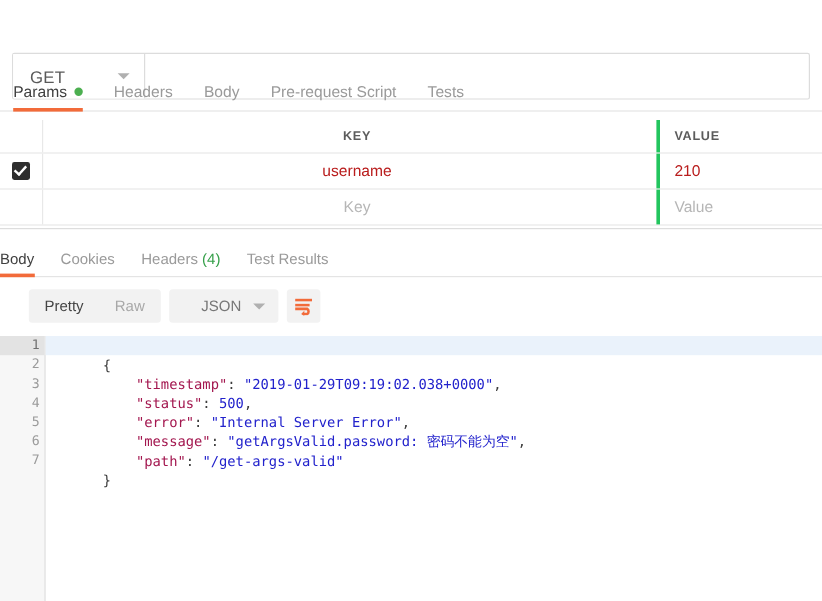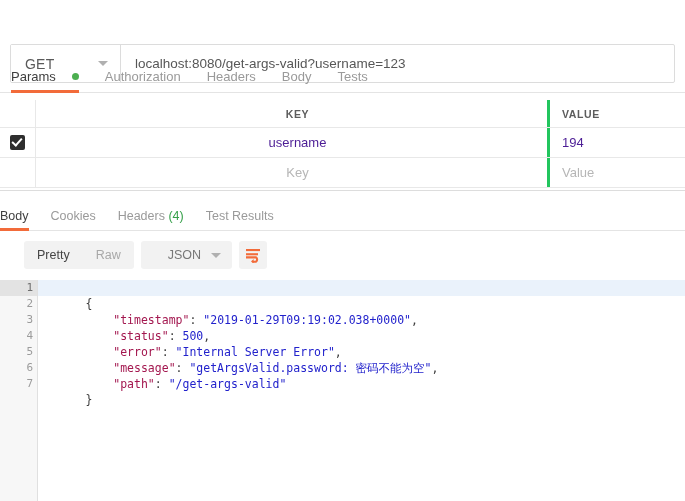--- a/index.html
+++ b/index.html
@@ -68,21 +68,21 @@
   }
   .tab {
     position: relative;
     font-size: 13px;
     color: #9a9a9a;
     padding: 0 13px 8px 13px;
     cursor: pointer;
     white-space: nowrap;
     display: flex;
     align-items: center;
-    gap: 16px;
+    gap: 6px;
   }
   .tab:first-child { padding-left: 0; }
   .tab.active { color: #3f3f3f; }
   .tab.active::after {
     content: "";
     position: absolute;
     left: 0; right: 13px; bottom: -1px;
     height: 3px;
     background: #f26b3a;
   }
@@ -130,21 +130,21 @@
     display: flex;
     align-items: center;
     padding-left: 12px;
   }
   .hdr-text {
     font-size: 10.5px;
     font-weight: bold;
     color: #5c5c5c;
     letter-spacing: .6px;
   }
-  .val-text { font-size: 13px; color: #4c1d95; }
+  .val-text { font-size: 13px; color: #b91c1c; }
   .val-ph   { font-size: 13px; color: #b6b6b6; }
   .checkbox {
     width: 15px; height: 15px;
     background: #2e2e2e;
     border-radius: 2px;
     position: relative;
     cursor: pointer;
   }
   .checkbox::after {
     content: "";
@@ -296,31 +296,30 @@
   .cn { color: #2222cc; font-family: Liberation Mono, monospace; }
 </style>
 </head>
 <body>
 
 <div class="url-row">
   <div class="method-box">
     <span class="method-label">GET</span>
     <span class="caret"></span>
   </div>
-  <div class="url-field">localhost:8080/get-args-valid?username=123</div>
 </div>
 
 <div class="req-tabs">
   <div class="tab active">
     <span>Params</span>
     <span class="dot-green"></span>
   </div>
-  <div class="tab">Authorization</div>
   <div class="tab">Headers</div>
   <div class="tab">Body</div>
+  <div class="tab">Pre-request Script</div>
   <div class="tab">Tests</div>
 </div>
 
 <div class="params-table">
   <div class="prow header">
     <div class="cell-check"></div>
     <div class="cell-key">
       <span class="hdr-text">KEY</span>
     </div>
     <div class="cell-val">
@@ -329,21 +328,21 @@
   </div>
 
   <div class="prow">
     <div class="cell-check">
       <div class="checkbox"></div>
     </div>
     <div class="cell-key">
       <span class="val-text">username</span>
     </div>
     <div class="cell-val">
-      <span class="val-text">194</span>
+      <span class="val-text">210</span>
     </div>
   </div>
 
   <div class="prow">
     <div class="cell-check"></div>
     <div class="cell-key">
       <span class="val-ph">Key</span>
     </div>
     <div class="cell-val">
       <span class="val-ph">Value</span>

